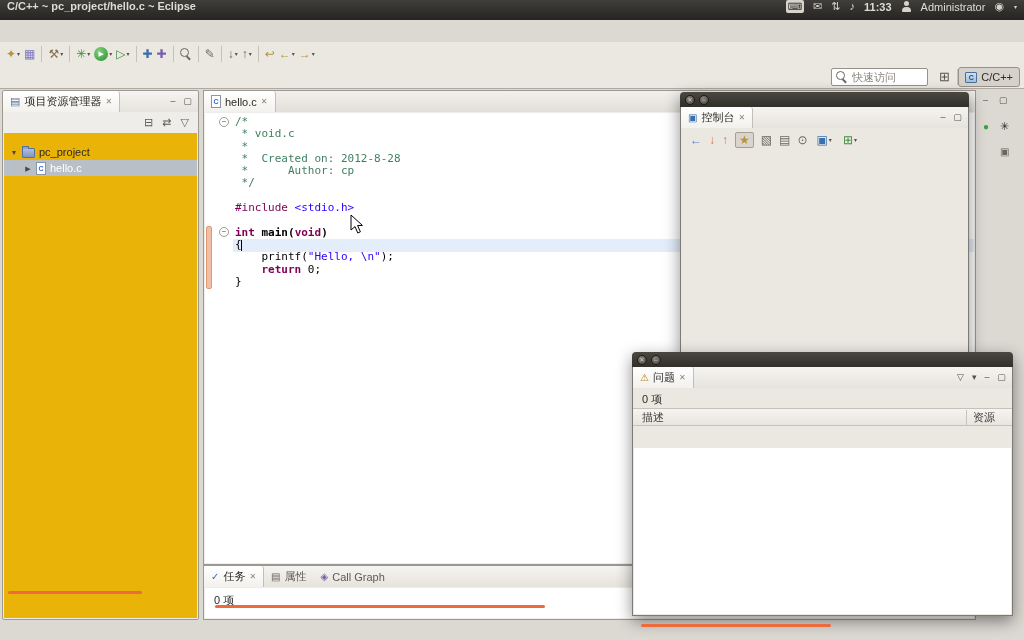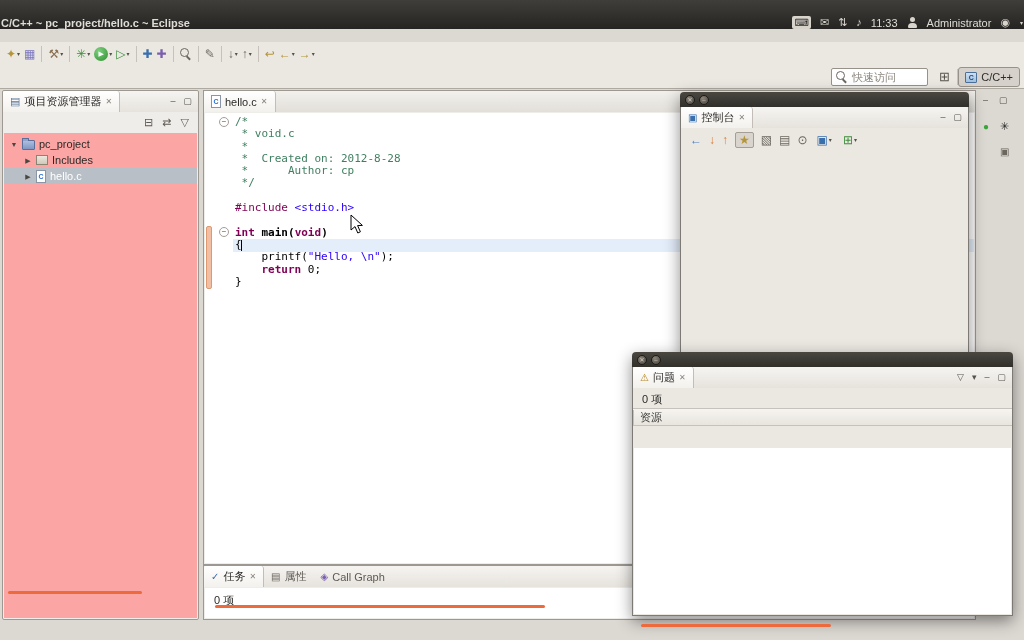--- a/index.html
+++ b/index.html
@@ -1,26 +1,26 @@
 <!DOCTYPE html>
 <html><head>
 <meta charset="utf-8">
 <style>
   *{margin:0;padding:0;box-sizing:border-box}
   html,body{width:1024px;height:640px;overflow:hidden}
   body{font-family:"Liberation Sans",sans-serif}
   #stage{position:relative;width:1024px;height:640px;background:#dcd8d2;overflow:hidden}
 
   
-  .topbar{position:absolute;left:0;top:0;width:1024px;height:29px;background:linear-gradient(#403e3a,#262422);color:#dfdcd5;display:flex;align-items:flex-end;padding:0 1px;font-size:11px}
+  .topbar{position:absolute;left:0;top:0;width:1024px;height:20px;background:linear-gradient(#403e3a,#262422);color:#dfdcd5;display:flex;align-items:flex-start;padding:0 7px;font-size:11px}
   .tb-title{font-weight:bold}
   .tb-right{margin-left:auto;display:flex;align-items:center;gap:9px}
   .tb-ic{font-size:11px;color:#d8d4cc;line-height:1}
   .kb{background:#d8d4cc;color:#2a2826;border-radius:2px;padding:0 2px;font-size:10px;height:13px;display:flex;align-items:center}
-  .tb-time{font-weight:normal}
+  .tb-time{font-weight:bold}
   .person{width:11px;height:12px;position:relative;display:inline-block}
   .person::before{content:"";position:absolute;left:3px;top:0;width:5px;height:5px;border-radius:50%;background:#d8d4cc}
   .person::after{content:"";position:absolute;left:1px;top:6px;width:9px;height:5px;border-radius:4px 4px 1px 1px;background:#d8d4cc}
 
   
   .menubar{position:absolute;left:0;top:20px;width:1024px;height:22px;background:linear-gradient(#f4f2ef,#e3e0da);border-bottom:1px solid #c2beb7;display:flex;align-items:center;padding:0 4px;font-size:12px;color:#34332f}
   .menu-item{padding:0 8px;height:100%;display:flex;align-items:center;cursor:default}
 
   
   .toolbar1{position:absolute;left:0;top:42px;width:1024px;height:24px;background:#ebe8e2;display:flex;align-items:center;padding:0 4px}
@@ -46,21 +46,21 @@
   .panel{position:absolute;background:#efedea;border:1px solid #9d9891;border-radius:2px}
   .phead{height:21px;background:linear-gradient(#f6f4f1,#e6e3dd);display:flex;align-items:center;border-radius:2px 2px 0 0}
   .tab-sel{display:flex;align-items:center;gap:4px;height:21px;padding:0 7px;background:linear-gradient(#fff,#f3f1ed);border-right:1px solid #c2beb7;border-radius:2px 3px 0 0;font-size:11px;color:#2b2a27;white-space:nowrap}
   .tab-un{display:flex;align-items:center;gap:4px;height:21px;padding:0 7px;font-size:11px;color:#5e5a53;white-space:nowrap}
   .xclose{font-size:8px;color:#8a857d;line-height:1}
   .head-btns{margin-left:auto;display:flex;gap:8px;padding-right:6px;align-items:center}
   .win-ic{font-size:9px;color:#55524c;line-height:1}
   .view-toolbar{height:20px;display:flex;align-items:center;justify-content:flex-end;gap:9px;padding:0 9px;font-size:11px;color:#5e5a53}
 
   
-  .tree{position:absolute;left:1px;right:1px;top:42px;bottom:1px;background:#fca5a5;font-size:11px;color:#2b2a27;padding-top:3px}
+  .tree{position:absolute;left:1px;right:1px;top:42px;bottom:1px;background:#eab308;font-size:11px;color:#2b2a27;padding-top:11px}
   .trow{height:16px;display:flex;align-items:center;gap:4px;padding-left:6px}
   .trow.ind{padding-left:20px}
   .trow.sel{background:#b8bfc7;color:#fff}
   .tri{font-size:7px;color:#4a4741;width:8px;text-align:center;line-height:1}
   .icon-folder{width:13px;height:10px;background:linear-gradient(#aebedd,#7f97c4);border:1px solid #5a6f9a;border-radius:1px;position:relative;margin-top:2px}
   .icon-folder::before{content:"";position:absolute;left:-1px;top:-3px;width:5px;height:2px;background:#8fa5cc;border:1px solid #5a6f9a;border-bottom:none;border-radius:1px 1px 0 0}
   .icon-inc{width:12px;height:10px;background:linear-gradient(#ece8de,#cfc9ba);border:1px solid #8a8474}
   .icon-cfile{width:10px;height:13px;background:#fff;border:1px solid #8a96a8;font-size:7px;color:#2a6fd4;display:flex;align-items:center;justify-content:center;font-weight:bold}
 
   
@@ -224,25 +224,20 @@
     <div class="view-toolbar">
       <span>⊟</span>
       <span>⇄</span>
       <span>▽</span>
     </div>
     <div class="tree">
       <div class="trow">
         <span class="tri">▼</span>
         <span class="icon-folder"></span>
         <span>pc_project</span>
-      </div>
-      <div class="trow ind">
-        <span class="tri">▶</span>
-        <span class="icon-inc"></span>
-        <span>Includes</span>
       </div>
       <div class="trow ind sel">
         <span class="tri">▶</span>
         <span class="icon-cfile">C</span>
         <span>hello.c</span>
       </div>
     </div>
   </div>
 
   <div class="editor">
@@ -364,20 +359,21 @@
         </div>
         <div class="head-btns">
           <span class="win-ic">▽</span>
           <span class="win-ic">▾</span>
           <span class="win-ic">–</span>
           <span class="win-ic">▢</span>
         </div>
       </div>
       <div class="pb-count">0 项</div>
       <div class="pb-header">
+        <span class="pb-col-desc">描述</span>
         <span class="pb-col-res">资源</span>
       </div>
       <div class="pb-content"></div>
       <div class="oline" style="left:8px;top:257px;width:190px"></div>
     </div>
   </div>
 
 
   <div class="oline" style="left:8px;top:591px;width:134px"></div>
   <div class="oline" style="left:215px;top:605px;width:330px"></div>

